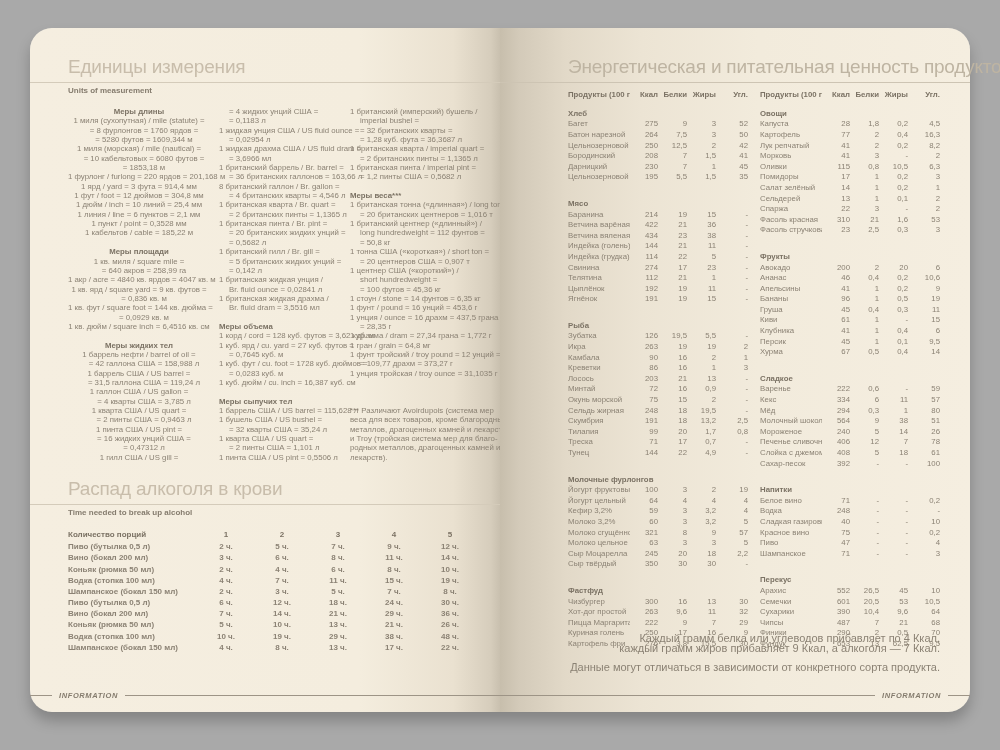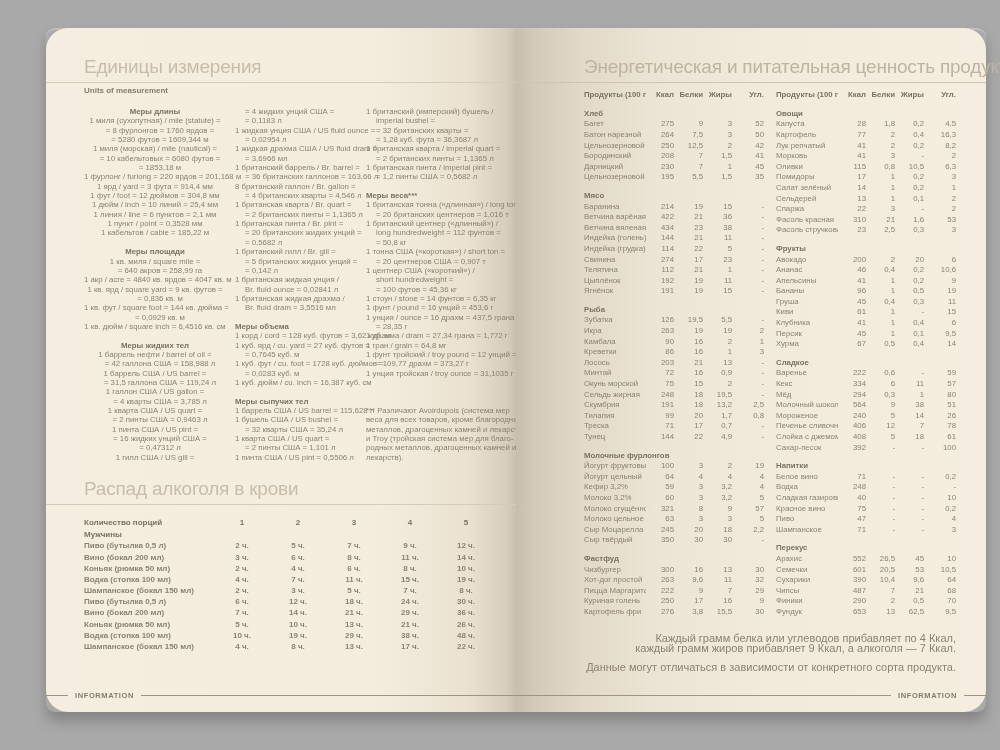--- a/index.html
+++ b/index.html
@@ -3,22 +3,22 @@
 <meta charset="utf-8">
 <style>
   html,body{margin:0;padding:0;}
   body{
     width:1000px;height:750px;position:relative;overflow:hidden;
     background:#a9a9a9;
     font-family:"Liberation Sans", sans-serif;
     -webkit-font-smoothing:antialiased;
   }
   .book{
-    position:absolute;left:46px;top:28px;width:940px;height:684px;
-    border-radius:9px;
+    position:absolute;left:30px;top:28px;width:940px;height:684px;
+    border-radius:22px;
     box-shadow:0 9px 14px rgba(0,0,0,0.22), 0 2px 0 rgba(255,255,255,0.25) inset;
     display:flex;
   }
   .page{position:relative;width:470px;height:684px;}
   .page.left{
     border-radius:22px 0 0 22px;
     background:linear-gradient(90deg,#f5eee0 0%,#f4edde 70%,#eae1d0 90%,#d6cdbc 98%,#c9c0af 100%);
   }
   .page.right{
     border-radius:0 22px 22px 0;
@@ -55,31 +55,31 @@
   .alc-row.hdr{font-weight:bold;color:#7b7264;height:14px;}
   .alc-row .v{text-align:center;}
   .alc-group{font-weight:bold;color:#7b7264;height:11.2px;display:flex;align-items:center;}
 
   
   .nut-wrap{display:flex;justify-content:space-between;margin-top:7px;}
   .nut-group{width:180px;font-size:7.8px;color:#8b8274;}
   .nut-row{display:grid;grid-template-columns:1fr 28px 29px 29px 32px;height:10.6px;align-items:center;}
   .nut-row .n{text-align:right;}
   .nut-row.hdr{font-weight:bold;color:#7b7264;height:16px;align-items:start;}
-  .nut-sec{font-weight:bold;color:#7b7264;height:10.6px;display:flex;align-items:center;margin-top:8px;}
+  .nut-sec{font-weight:bold;color:#7b7264;height:10.6px;display:flex;align-items:center;margin-top:16px;}
   .nut-sec.first{margin-top:2px;}
   .nut-label{white-space:nowrap;overflow:hidden;}
 
   .notes{position:absolute;right:30px;bottom:40px;text-align:right;font-size:11px;line-height:10px;color:#8b8274;}
   .notes .variance{margin-top:9px;margin-left:27px;}
 
   .footer{
     position:absolute;bottom:12px;left:0;right:0;height:10px;
     display:flex;align-items:center;font-size:7.5px;font-weight:bold;
-    color:#857c6e;letter-spacing:0.6px;
+    color:#857c6e;letter-spacing:0.6px;font-style:italic;
   }
   .footer .ln{height:1px;background:#9d9486;}
   .footer .short{width:22px;}
   .footer .long{flex:1;}
   .footer .txt{padding:0 7px;}
 </style>
 </head>
 <body>
 
 <div class="book">
@@ -209,30 +209,30 @@
             <div class="m-line">металлов, драгоценных камней и лекарств)</div>
             <div class="m-line">и Troy (тройская система мер для благо-</div>
             <div class="m-line">родных металлов, драгоценных камней и</div>
             <div class="m-line">лекарств).</div>
           </div>
         </div>
 
       <div class="alcohol">
         <div class="sec-title">Распад алкоголя в крови</div>
         <div class="rule"></div>
+        <div class="sec-sub">Time needed to break up alcohol</div>
         <div class="alc-table">
             <div class="alc-row hdr">
               <div class="lbl">Количество порций</div>
               <div class="v">1</div>
               <div class="v">2</div>
               <div class="v">3</div>
               <div class="v">4</div>
               <div class="v">5</div>
             </div>
-            <div class="alc-group">Мужчины</div>
             <div class="alc-row">
               <div class="lbl">Пиво (бутылка 0,5 л)</div>
               <div class="v">2 ч.</div>
               <div class="v">5 ч.</div>
               <div class="v">7 ч.</div>
               <div class="v">9 ч.</div>
               <div class="v">12 ч.</div>
             </div>
             <div class="alc-row">
               <div class="lbl">Вино (бокал 200 мл)</div>

